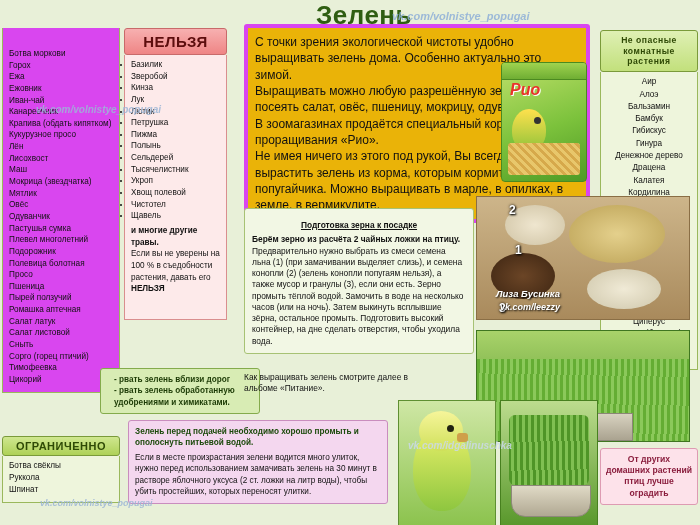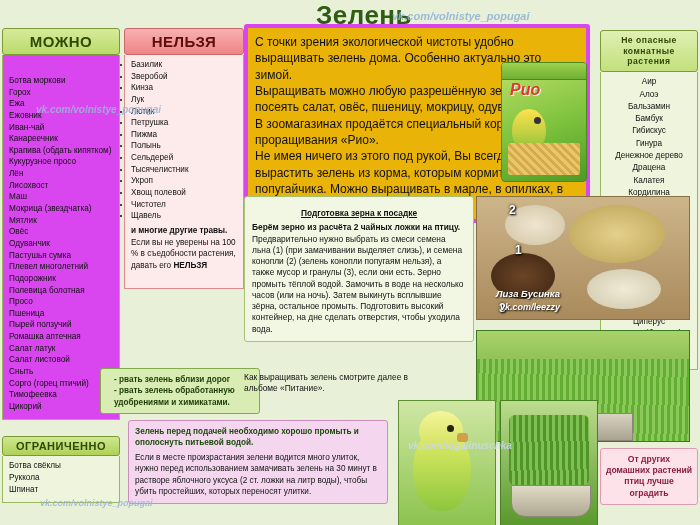--- a/index.html
+++ b/index.html
@@ -39,29 +39,29 @@
   #ogr-hdr{
     background:linear-gradient(#cfe78f,#aed158);
     color:#2f4a05;font-size:11px;padding:3px 0;border-radius:3px;
   }
   #ogr-list{
     background:#eef5dc;border:1px solid #9ab85c;border-top:none;
     padding:4px 5px 6px 6px;line-height:1.45;
   }
 
   
-  #col-nelzya{left:124px;top:28px;width:120px;}
+  #col-nelzya{left:124px;top:28px;width:103px;}
   #nelzya-hdr{
     background:linear-gradient(#f7b0b0,#ef8585);
     color:#5c0d0d;font-size:15px;padding:4px 0;border-radius:3px;
     border-color:#c86a6a;
   }
   #nelzya-list{
     background:#fdeaea;border:1px solid #d98e8e;border-top:none;
-    padding:4px 5px 16px 6px;line-height:1.42;
+    padding:4px 5px 24px 6px;line-height:1.42;
   }
   #nelzya-note{font-weight:bold;margin-top:3px;}
   #nelzya-warn{text-align:left;}
   #nelzya-warn b{font-weight:bold;}
 
   
   #tip-green{
     left:100px;top:368px;width:160px;
     background:#d8ecb4;border:1px solid #84ab4c;border-radius:3px;
     padding:5px 13px;line-height:1.4;font-weight:bold;color:#1c3b05;
@@ -85,21 +85,21 @@
     position:absolute;left:392px;top:10px;font-size:11px;color:#8fb0d8;
     font-style:italic;font-weight:bold;
   }
   #center-text{
     background:#eab308;border:4px solid #d946ef;border-radius:3px;
     padding:6px 7px;line-height:1.36;width:346px;box-sizing:border-box;
     font-size:12px;
   }
   .sub-h{display:block;text-align:center;font-weight:bold;text-decoration:underline;margin:5px 0 3px;}
   #center-text2{
-    position:absolute;left:244px;top:196px;width:230px;
+    position:absolute;left:244px;top:208px;width:230px;
     background:#f2f7e4;border:1px solid #a7c274;border-radius:3px;
     padding:6px 7px;line-height:1.34;box-sizing:border-box;font-size:8.4px;
   }
   #center-text3{
     position:absolute;left:244px;top:372px;width:172px;
     line-height:1.35;font-size:8.4px;
   }
 
   
   #col-right{left:600px;top:30px;width:98px;}
@@ -188,21 +188,20 @@
 </style>
 </head>
 <body>
 
 <div class="page">
 
   <div id="title">Зелень</div>
   <div id="wm-title" class="wm">vk.com/volnistye_popugai</div>
 
   <div class="panel" id="col-mozhno">
-    <div class="hdr" id="mozhno-hdr">МОЖНО</div>
     <div id="mozhno-list">
       <ul>
         <li>Ботва моркови</li>
         <li>Горох</li>
         <li>Ежа</li>
         <li>Ежовник</li>
         <li>Иван-чай</li>
         <li>Канареечник</li>
         <li>Крапива (обдать кипятком)</li>
         <li>Кукурузное просо</li>

